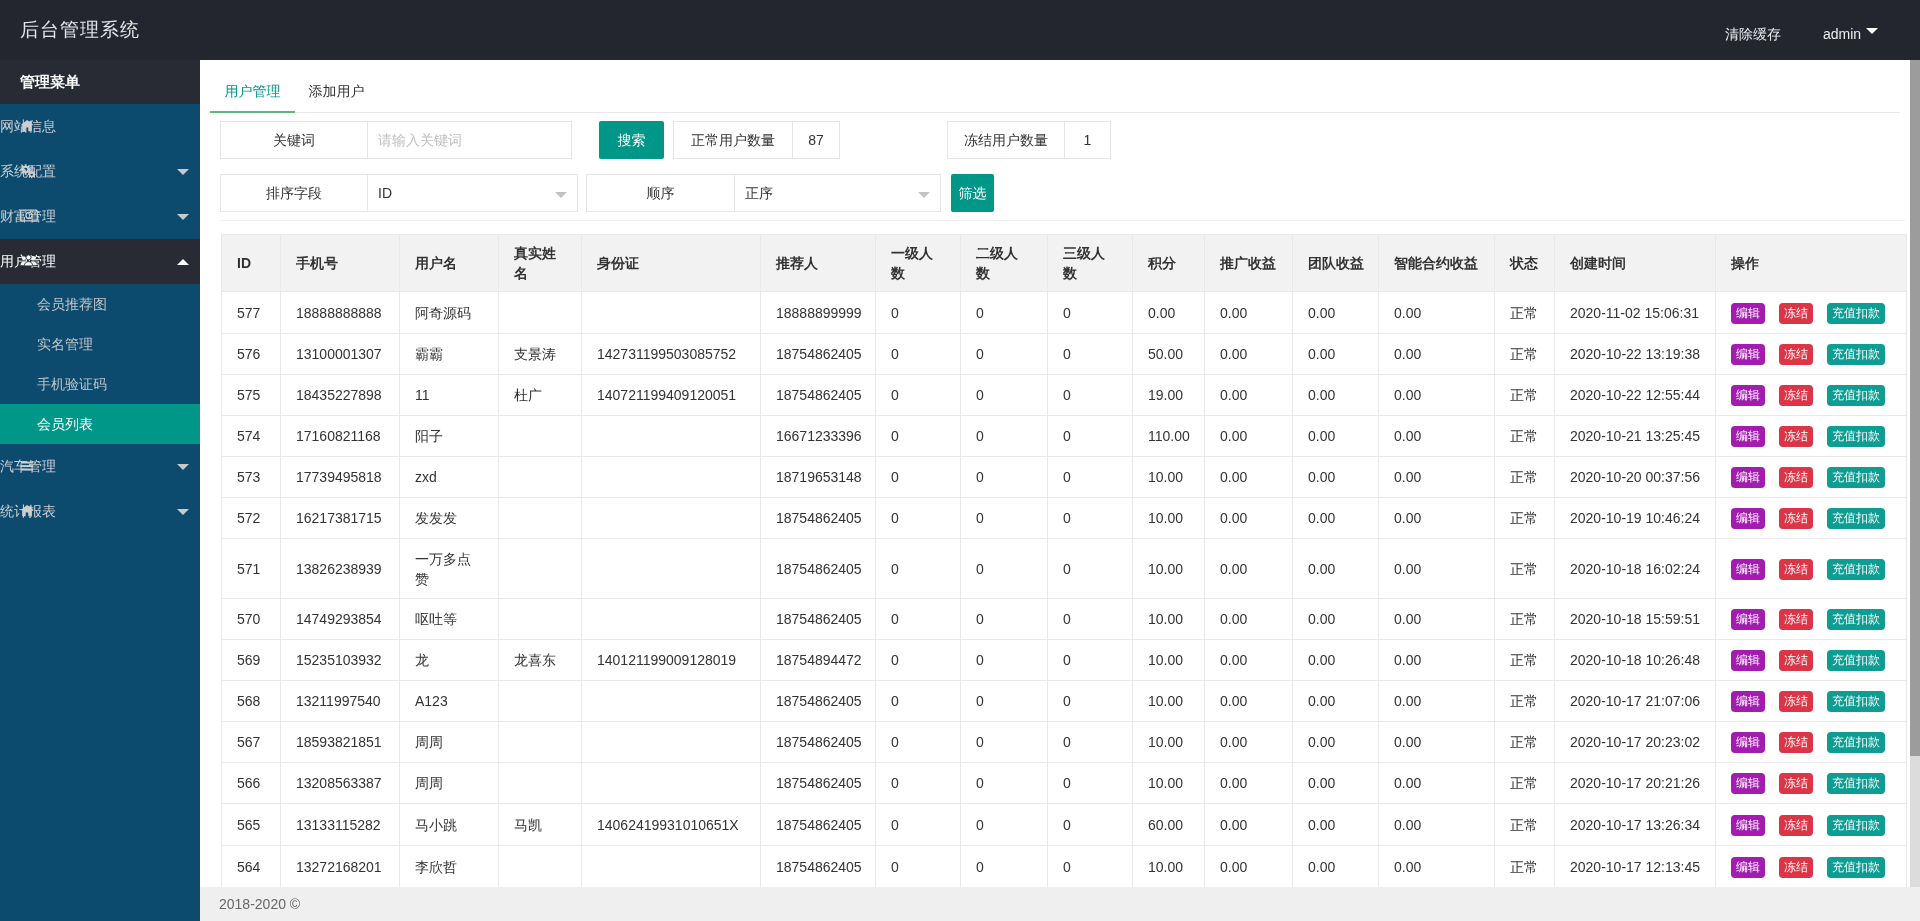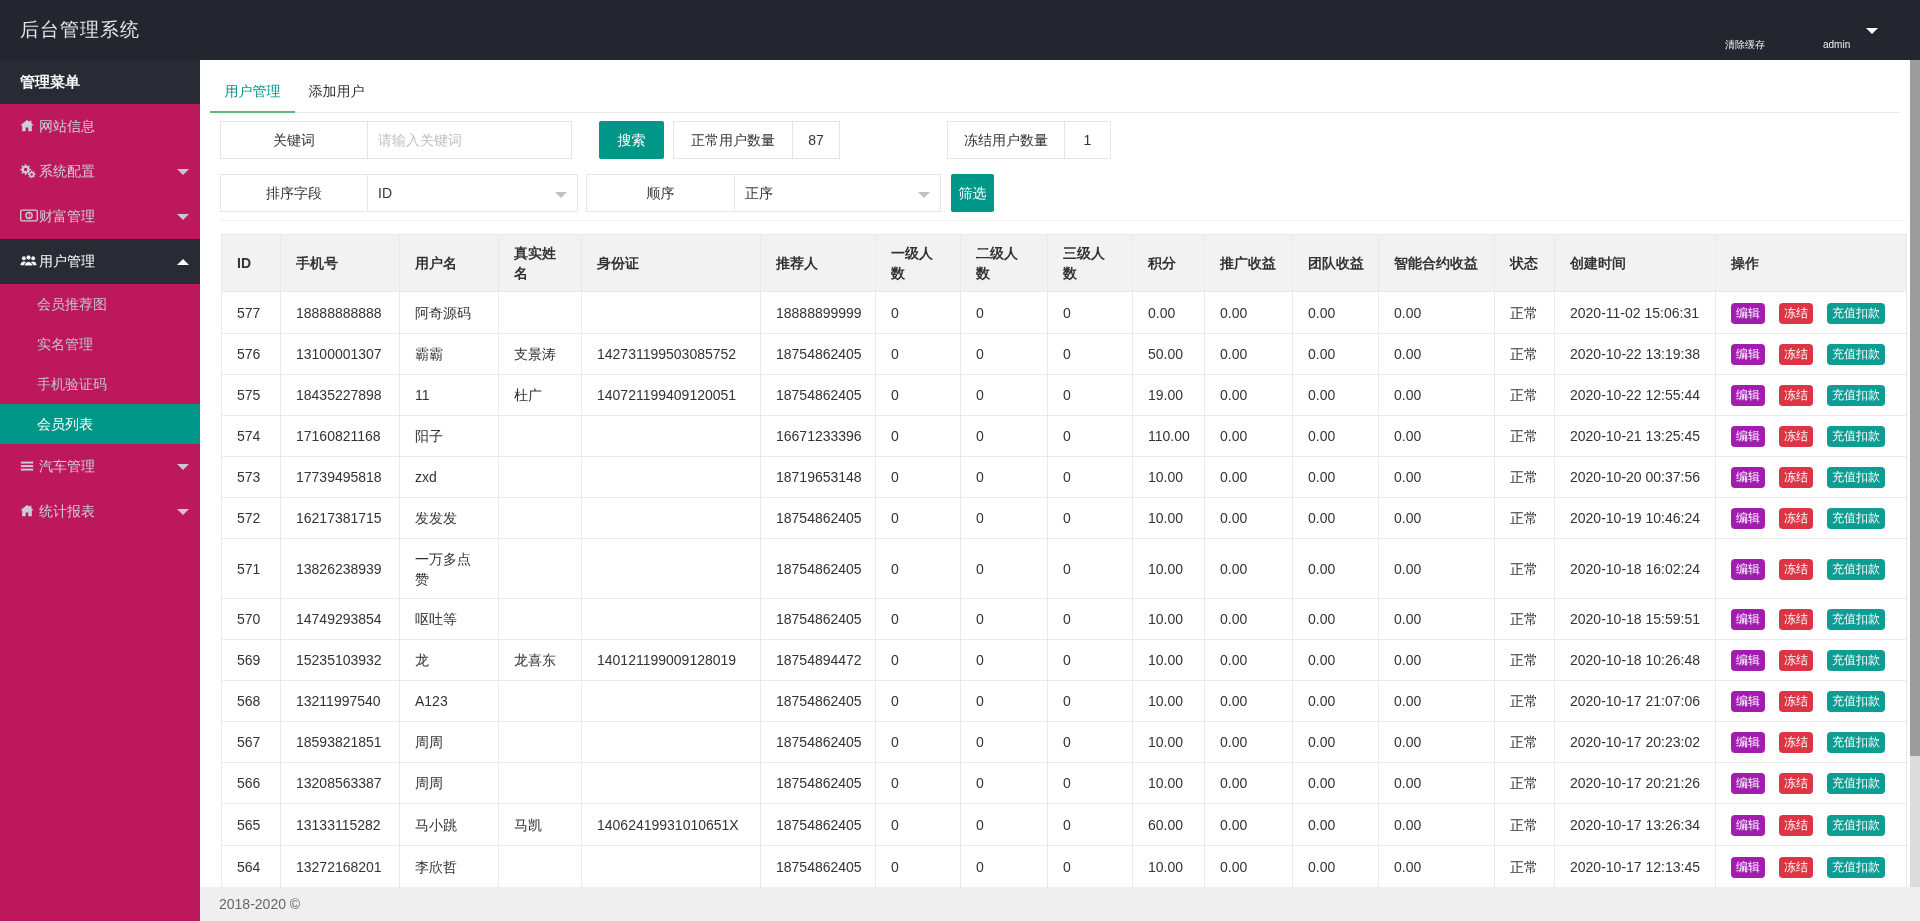--- a/index.html
+++ b/index.html
@@ -1,21 +1,21 @@
 <!DOCTYPE html>
 <html><head><meta charset="utf-8"><title>后台管理系统</title>
 <style>
 * { margin:0; padding:0; box-sizing:border-box; }
 html,body { width:1920px; height:921px; overflow:hidden; font-family:"Liberation Sans",sans-serif; background:#fff; }
 #topbar { position:absolute; left:0; top:0; width:1920px; height:60px; background:#23262E; z-index:5; }
 #brand { position:absolute; left:20px; top:0; line-height:60px; font-size:19px; color:#e4e5e8; letter-spacing:1px; }
-.topright { position:absolute; top:15px; line-height:60px; font-size:10px; color:#f0f0f0; }
-#side { position:absolute; left:0; top:60px; width:200px; height:861px; background:#be185d; }
+.topright { position:absolute; top:4px; line-height:60px; font-size:14px; color:#f0f0f0; }
+#side { position:absolute; left:0; top:60px; width:200px; height:861px; background:#0c4a6e; }
 .mtitle { height:44px; line-height:44px; background:#282B33; color:#fbfbfb; font-size:15px; font-weight:bold; padding-left:20px; }
-.mitem { position:relative; height:45px; line-height:45px; color:#cdced2; font-size:14px; padding-left:39px; }
+.mitem { position:relative; height:45px; line-height:45px; color:#cdced2; font-size:14px; }
 .mitem.active { background:#282B33; color:#fff; }
 .mi { position:absolute; left:20px; top:15px; }
 .caret { position:absolute; right:11px; top:20px; width:0; height:0; border-left:6px solid transparent; border-right:6px solid transparent; border-top:6px solid #c8c9cc; }
 .caret.up { border-top:none; border-bottom:6px solid #fff; }
 .sitem { height:40px; line-height:40px; color:#c2c4c9; font-size:14px; padding-left:37px; }
 .sitem.sel { background:#009688; color:#fff; }
 #content { position:absolute; left:200px; top:60px; width:1720px; height:861px; background:#fff; }
 .tab { position:absolute; top:71px; width:85px; height:40px; line-height:40px; text-align:center; font-size:14px; color:#333; }
 #tabline { position:absolute; left:210px; top:112px; width:1690px; height:1px; background:#e9e9e9; }
 #tabact { position:absolute; left:210px; top:111px; width:85px; height:2px; background:#5FB878; z-index:2; }

